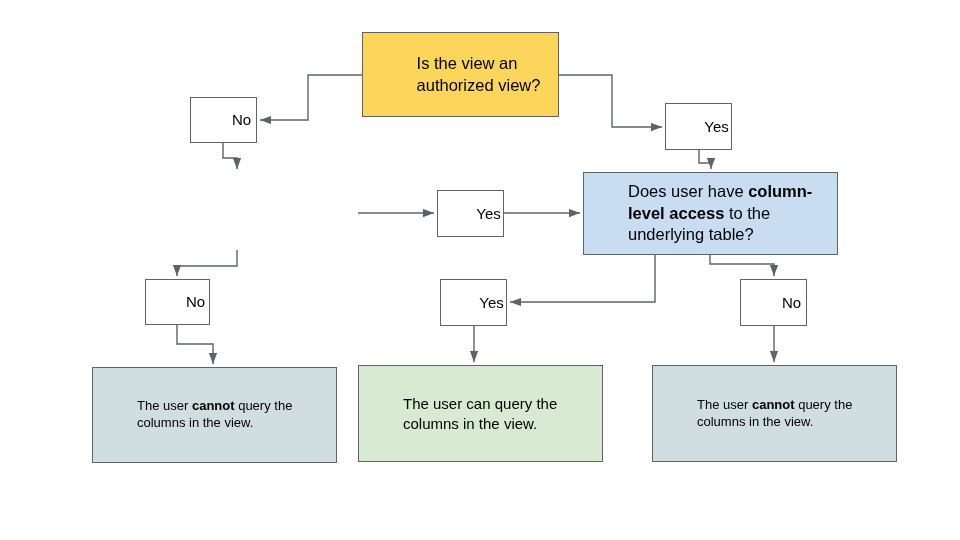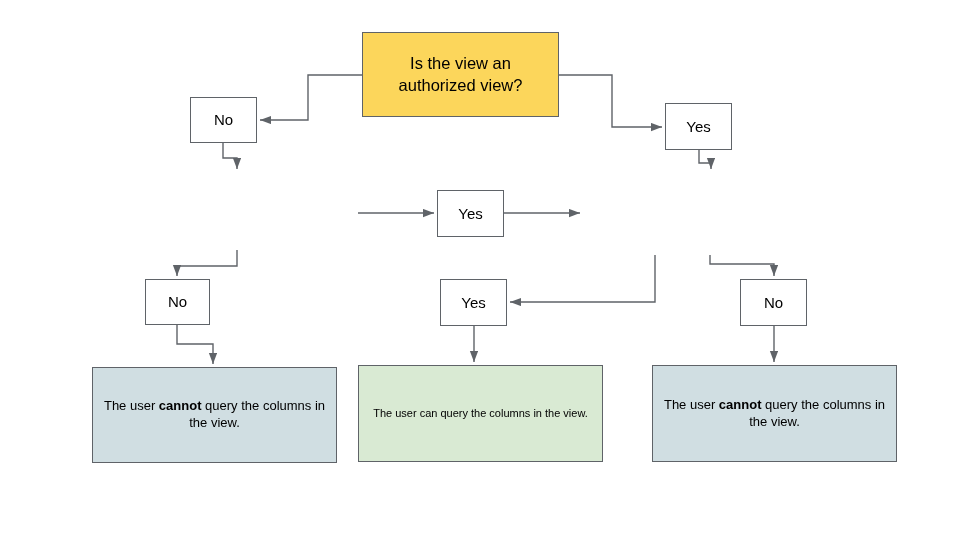--- a/index.html
+++ b/index.html
@@ -27,24 +27,24 @@
     width: 960px;
     height: 540px;
     pointer-events: none;
   }
   .node {
     position: absolute;
     box-sizing: border-box;
     display: flex;
     align-items: center;
     justify-content: center;
-    text-align: center;
     border: 1px solid #5f6368;
     line-height: 1.30;
     z-index: 2;
+    padding-left: 36px;
   }
   .node .txt {
     display: block;
     padding: 0 8px;
     white-space: pre-line;
   }
   .decision-yellow {
     background: #fcd65b;
     font-size: 16.5px;
   }
@@ -55,21 +55,21 @@
   .label-box {
     background: #ffffff;
     font-size: 15px;
   }
   .result-gray {
     background: #d0dee2;
     font-size: 13px;
   }
   .result-green {
     background: #d9ead3;
-    font-size: 11px;
+    font-size: 15px;
   }
   .node b { font-weight: bold; }
 </style>
 </head>
 <body>
 
 <div id="canvas">
 
   <svg id="wires" viewBox="0 0 960 540" width="960" height="540" xmlns="http://www.w3.org/2000/svg">
     <defs>
@@ -100,20 +100,23 @@
 
   <div class="node label-box" style="left: 190px; top: 97px; width: 67px; height: 46px; background: rgb(255, 255, 255); border-color: rgb(95, 99, 104);">
     <span class="txt">No</span>
   </div>
 
   <div class="node label-box" style="left: 665px; top: 103px; width: 67px; height: 47px; background: rgb(255, 255, 255); border-color: rgb(95, 99, 104);">
     <span class="txt">Yes</span>
   </div>
 
 
+  <div class="node decision-blue" style="left: 583px; top: 172px; width: 255px; height: 83px; background: rgb(201, 221, 242); border-color: rgb(95, 99, 104);">
+    <span class="txt">Does user have <b>column-level access</b> to the underlying table?</span>
+  </div>
 
   <div class="node label-box" style="left: 437px; top: 190px; width: 67px; height: 47px; background: rgb(255, 255, 255); border-color: rgb(95, 99, 104);">
     <span class="txt">Yes</span>
   </div>
 
   <div class="node label-box" style="left: 145px; top: 279px; width: 65px; height: 46px; background: rgb(255, 255, 255); border-color: rgb(95, 99, 104);">
     <span class="txt">No</span>
   </div>
 
   <div class="node label-box" style="left: 440px; top: 279px; width: 67px; height: 47px; background: rgb(255, 255, 255); border-color: rgb(95, 99, 104);">

